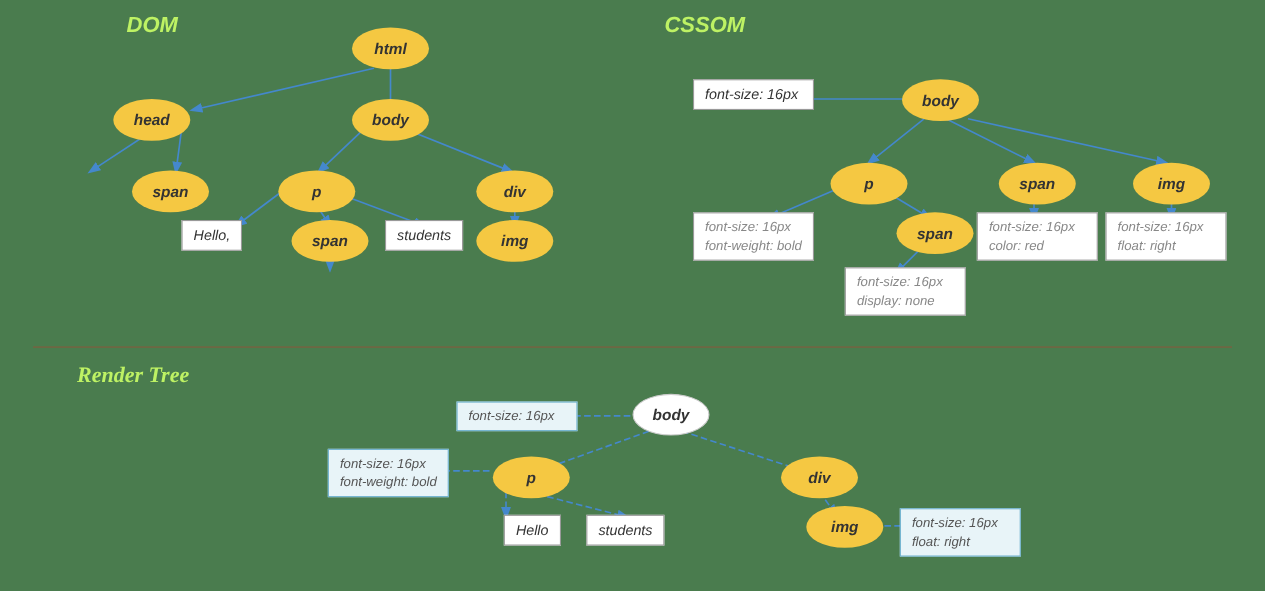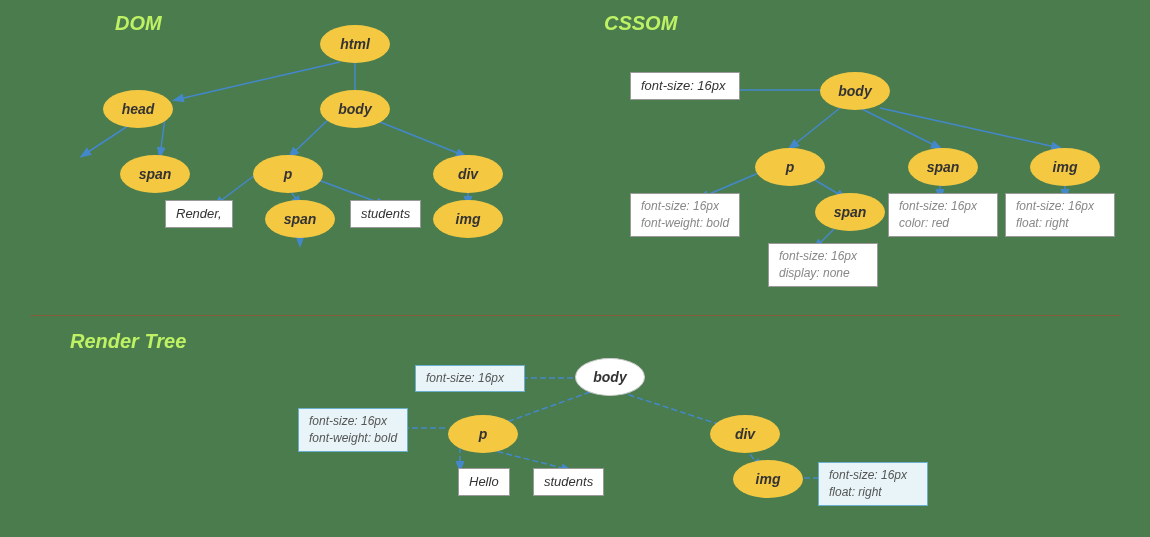--- a/index.html
+++ b/index.html
@@ -90,21 +90,21 @@
       opacity: 0.5;
     }
   </style>
 </head>
 <body>
 
 <div class="diagram-container">
 
   <div class="section-title" style="left:115px; top:12px;">DOM</div>
   <div class="section-title" style="left:604px; top:12px;">CSSOM</div>
-  <div class="section-title" style="left:70px; top:330px;">Render Tree</div>
+  <div class="section-title" style="left:70px; top:330px;font-family:Liberation Serif, serif;">Render Tree</div>
 
   <div class="divider" style="left:30px; top:315px; width:1090px;"></div>
 
   <svg class="lines">
 
     <line x1="340" y1="62" x2="175" y2="100" stroke="#4488cc" stroke-width="1.5" marker-end="url(#arrow)"></line>
 
     <line x1="355" y1="62" x2="355" y2="100" stroke="#4488cc" stroke-width="1.5" marker-end="url(#arrow)"></line>
 
     <line x1="140" y1="118" x2="82" y2="156" stroke="#4488cc" stroke-width="1.5" marker-end="url(#arrow)"></line>
@@ -188,21 +188,21 @@
 
   <div class="node" style="left:253px; top:155px;">
     <div class="node-ellipse">p</div>
   </div>
 
   <div class="node" style="left:433px; top:155px;">
     <div class="node-ellipse">div</div>
   </div>
 
   <div class="node" style="left:165px; top:200px;">
-    <div class="node-rect">Render,</div>
+    <div class="node-rect">Hello,</div>
   </div>
 
   <div class="node" style="left:265px; top:200px;">
     <div class="node-ellipse">span</div>
   </div>
 
   <div class="node" style="left:350px; top:200px;">
     <div class="node-rect">students</div>
   </div>
 

